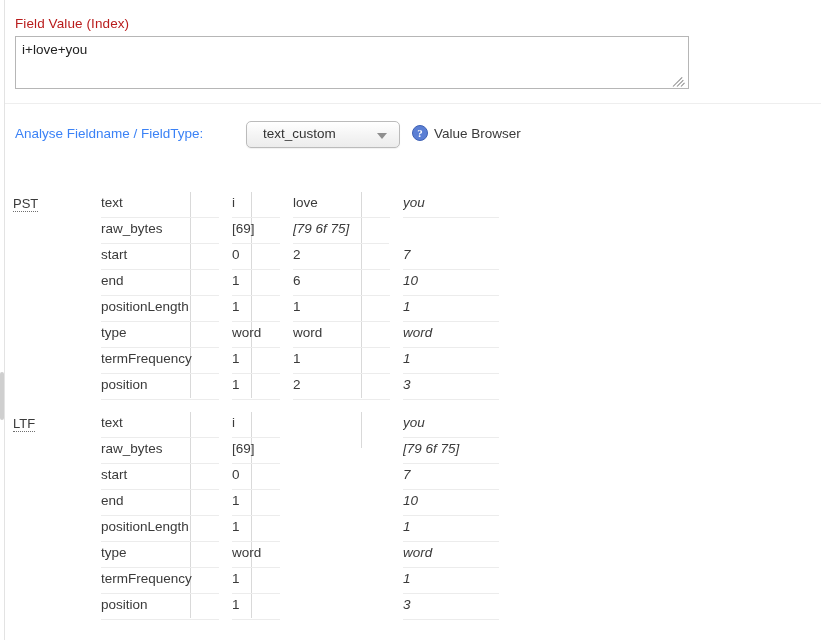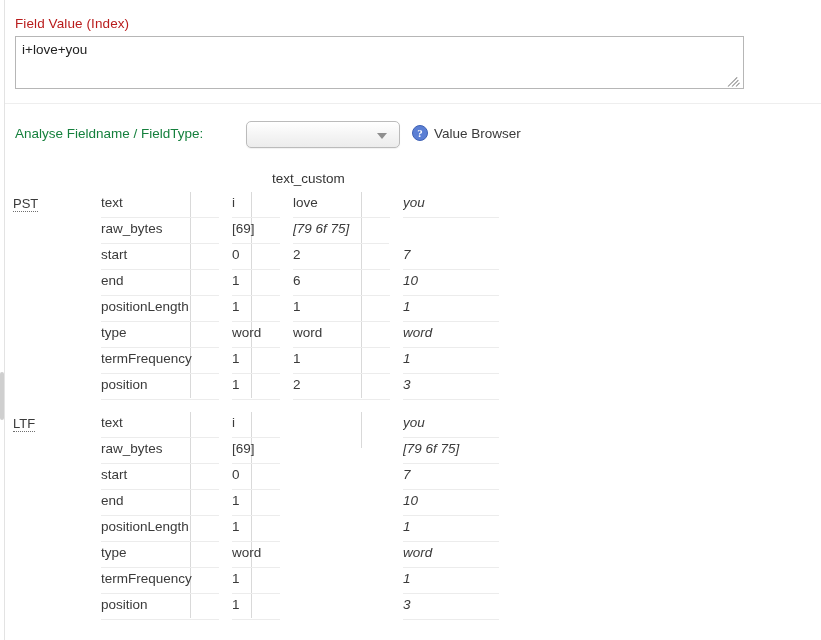--- a/index.html
+++ b/index.html
@@ -37,21 +37,21 @@
     position: absolute;
     left: 15px; top: 16px;
     font-size: 13.5px;
     color: #b91c1c;
     letter-spacing: .1px;
     white-space: nowrap;
   }
   .fv-textarea-wrap {
     position: absolute;
     left: 15px; top: 36px;
-    width: 729px; height: 53px; text-decoration: underline;
+    width: 674px; height: 53px; text-decoration: underline;
   }
   textarea.fv-textarea {
     width: 100%; height: 100%;
     border: 1px solid #b6b6b6;
     background: #ffffff;
     resize: none;
     padding: 5px 6px;
     font-family: "Liberation Sans", sans-serif;
     font-size: 13.5px;
     color: #222;
@@ -82,40 +82,39 @@
     left: 5px; top: 103px;
     width: 816px; height: 1px;
     background: #eeeeee;
   }
 
   
   .an-label {
     position: absolute;
     left: 15px; top: 126px;
     font-size: 13.5px;
-    color: #15803d;
+    color: #3b82f6;
     white-space: nowrap;
   }
   .ft-select {
     position: absolute;
     left: 246px; top: 121px;
     width: 154px; height: 27px;
     border: 1px solid #bbbbbb;
     border-radius: 5px;
     background: linear-gradient(to bottom, #ffffff 0%, #f4f4f4 55%, #ececec 100%);
     box-shadow: 0 1px 1px rgba(0,0,0,.06);
     cursor: default;
   }
   .ft-select .val {
     position: absolute;
-    left: 25px; top: 4px;
+    left: 16px; top: 4px;
     font-size: 13.5px;
     color: #333;
     white-space: nowrap;
-    margin-top: 45px;
   }
   .ft-select .caret {
     position: absolute;
     right: 12px; top: 11px;
     width: 0; height: 0;
     border-left: 5px solid transparent;
     border-right: 5px solid transparent;
     border-top: 6px solid #8f8f8f;
   }
   .help-icon {

